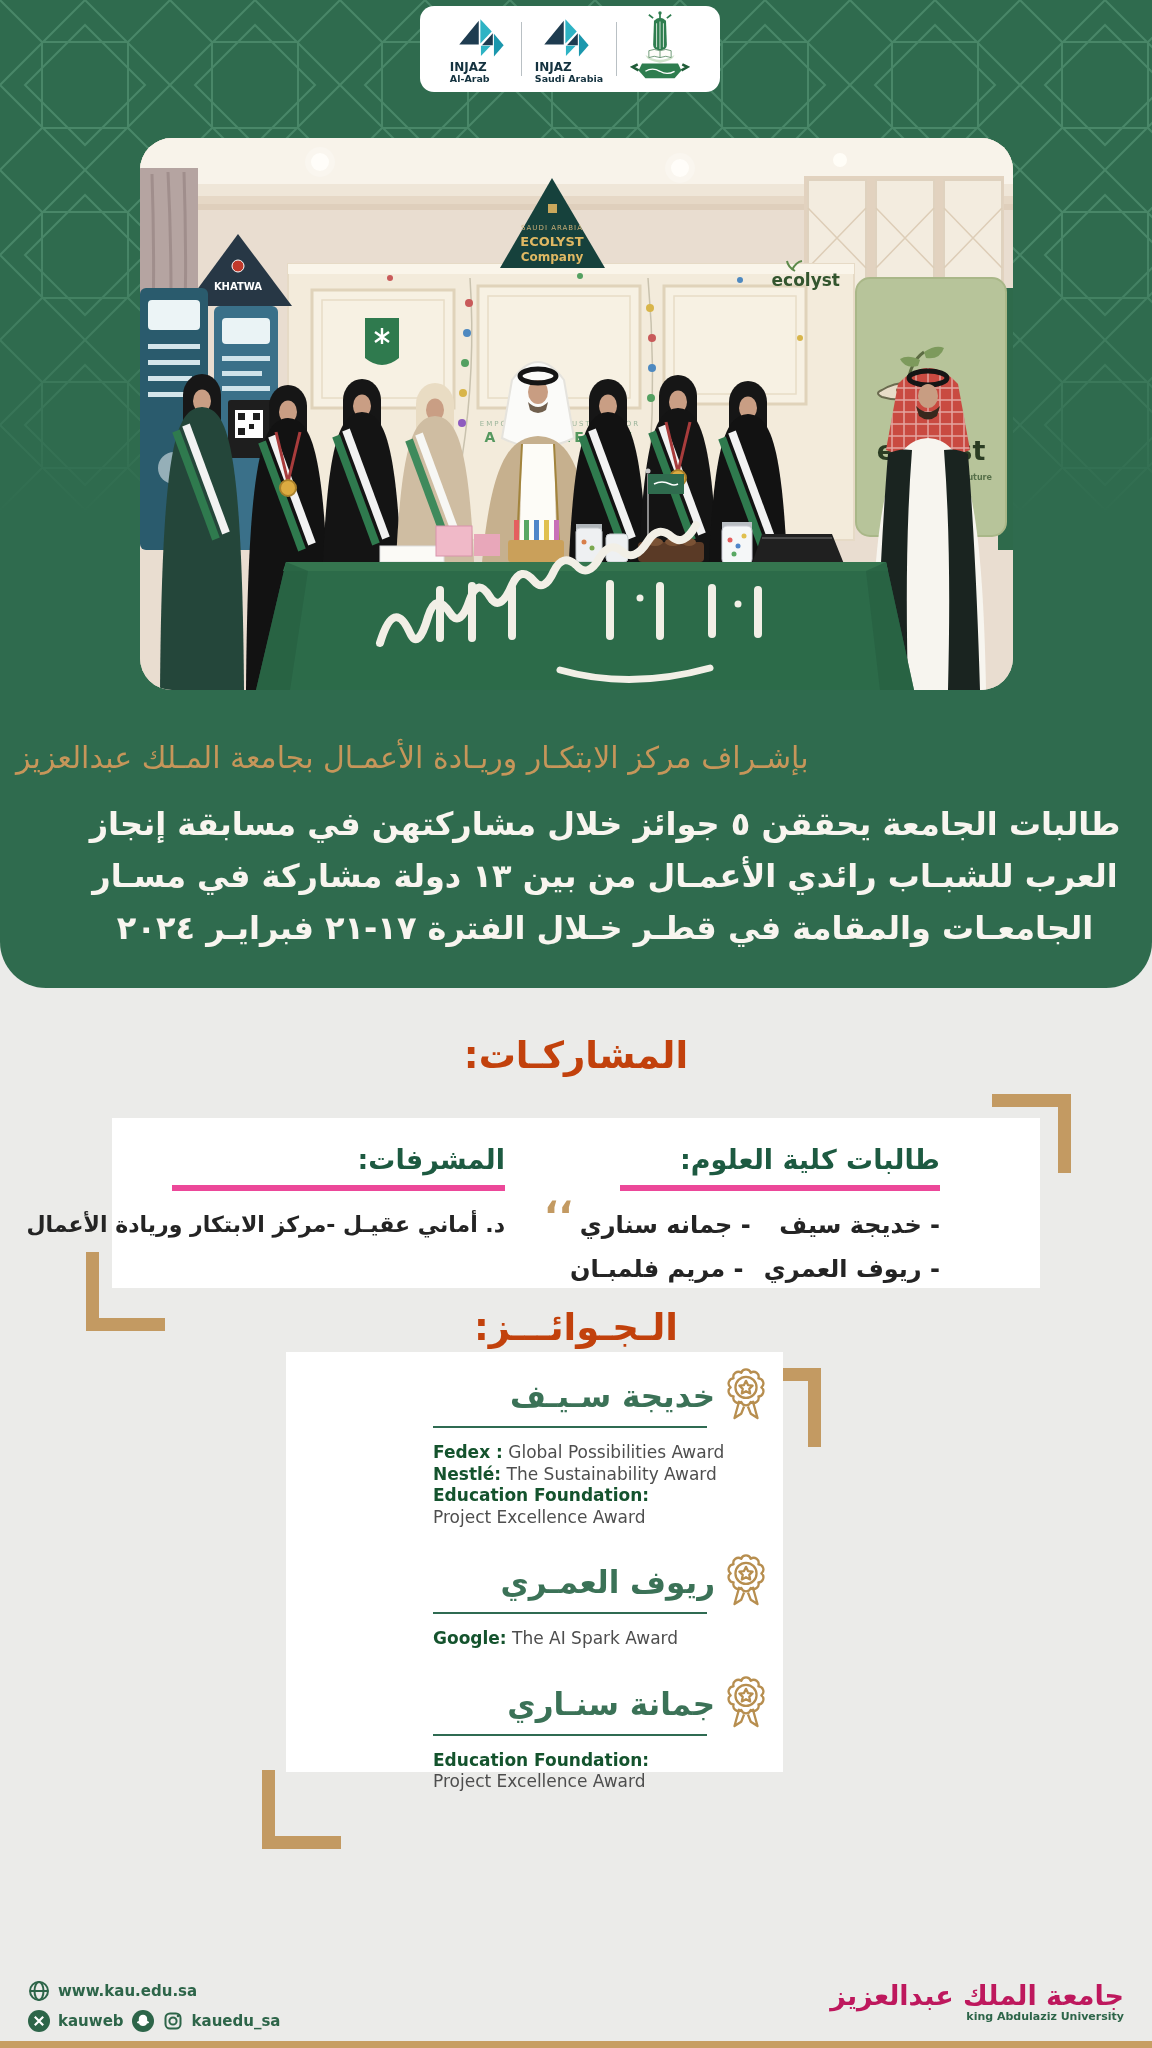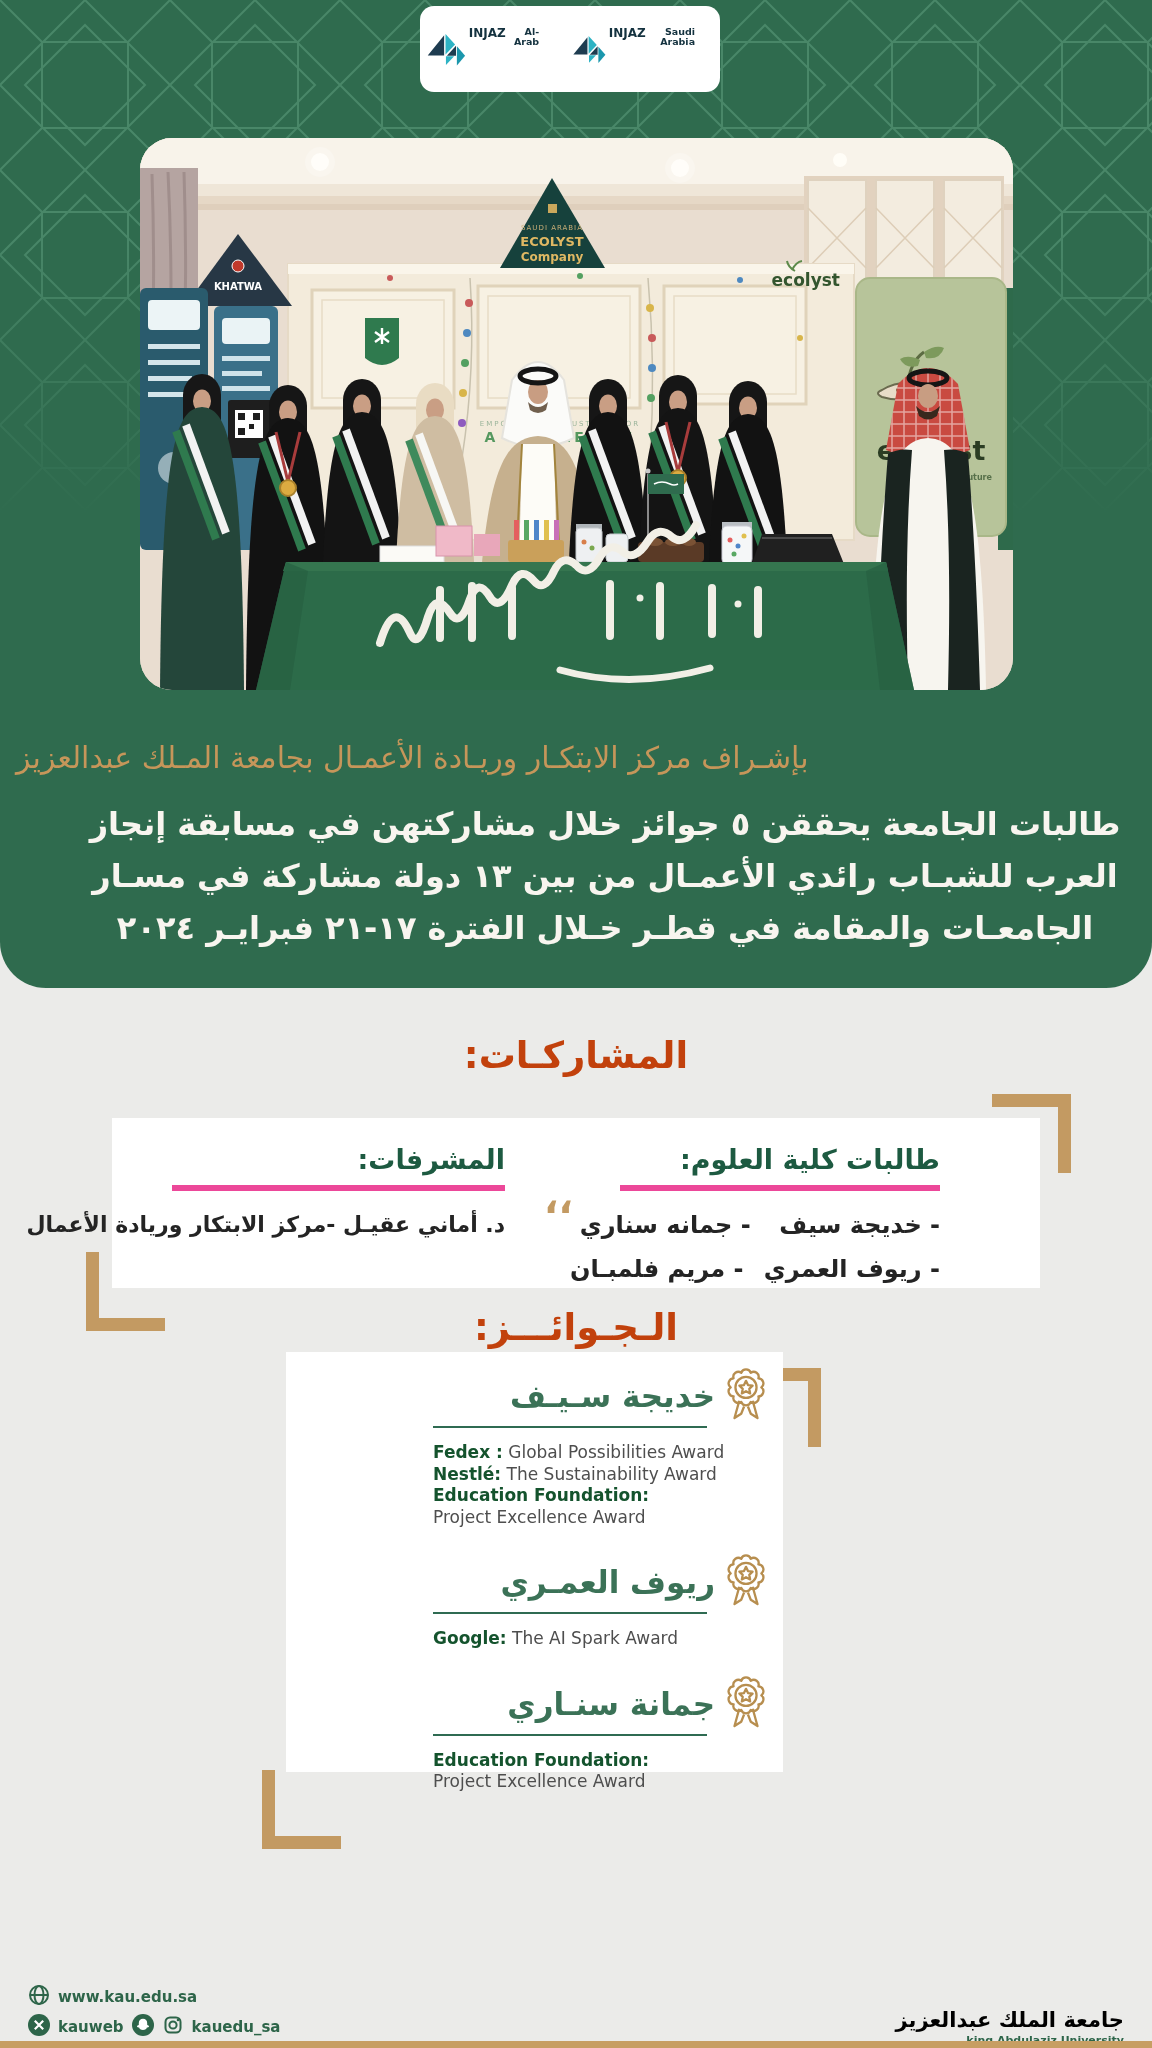--- a/index.html
+++ b/index.html
@@ -6,21 +6,21 @@
   .page{position:relative;width:1152px;height:2048px;margin:0 auto;background:#ebebe9;
         font-family:"DejaVu Sans",sans-serif;overflow:hidden;}
   
   .hero{position:absolute;left:0;top:0;width:1152px;height:988px;background:#2f6b4e;
         border-radius:0 0 46px 46px;}
   .pattern-svg{position:absolute;left:0;top:0;width:1152px;height:520px;opacity:.5;
         -webkit-mask-image:linear-gradient(to bottom,#000 45%,transparent 100%);
         mask-image:linear-gradient(to bottom,#000 45%,transparent 100%);}
   .logo-card{position:absolute;left:420px;top:6px;width:300px;height:86px;background:#ffffff;
         border-radius:14px;display:flex;align-items:center;justify-content:center;gap:13px;}
-  .injaz{display:flex;align-items:flex-start;line-height:1;text-align:right;}
+  .injaz{display:flex;flex-direction:column;align-items:flex-start;line-height:1;text-align:right;}
   .injaz svg{margin-left:6px;}
   .injaz-name{font-size:12px;font-weight:bold;color:#14323f;margin-top:1px;}
   .injaz-sub{font-size:9.5px;font-weight:bold;color:#14323f;margin-top:1px;}
   .vdiv{width:1px;height:54px;background:#b9c0c4;}
   .photo{position:absolute;left:140px;top:138px;width:873px;height:552px;border-radius:32px;
         overflow:hidden;background:#e9ded2;}
   .photo svg{display:block;}
   .supervision{position:absolute;left:16px;top:740px;width:100%;text-align:left;
         font-size:30px;font-weight:normal;color:#c6965a;direction:rtl;white-space:nowrap;}
   .para{position:absolute;left:0;top:798px;width:100%;text-align:center;font-size:32px;
@@ -48,25 +48,25 @@
         box-sizing:border-box;padding-top:16px;}
   .entry{margin-bottom:26px;}
   .award-head{direction:rtl;display:flex;align-items:center;gap:8px;padding-right:14px;}
   .award-name{font-size:31px;font-weight:bold;color:#3b7257;white-space:nowrap;}
   .rule{width:274px;margin:2px 0 14px 147px;border-bottom:2px solid #2f6b52;}
   .lines{margin-left:147px;font-size:17px;line-height:21.5px;color:#4e4e4e;}
   .lines b{color:#14532d;margin-top:44px;}
   
   .footer{position:absolute;left:0;top:1968px;width:100%;height:74px;}
   .f-left{position:absolute;left:28px;top:8px;}
-  .f-row{display:flex;align-items:flex-end;gap:8px;height:30px;}
+  .f-row{display:flex;align-items:center;gap:8px;height:30px;}
   .f-row svg{flex:0 0 auto;}
   .f-text{font-size:15px;font-weight:bold;color:#2d6549;}
   .f-right{position:absolute;right:28px;top:14px;text-align:right;direction:rtl;}
-  .org-ar{font-size:21px;font-weight:bold;color:#000000;line-height:28px;margin-top:24px;}
+  .org-ar{font-size:27px;font-weight:bold;color:#be185d;line-height:28px;}
   .org-en{font-size:11px;font-weight:bold;color:#2d6549;direction:ltr;}
   .goldbar{position:absolute;left:0;top:2041px;width:100%;height:7px;background:#c79e63;}
 </style>
 </head>
 <body>
 
 <div class="page">
 
   <div class="hero">
     <svg class="pattern-svg" xmlns="http://www.w3.org/2000/svg">

